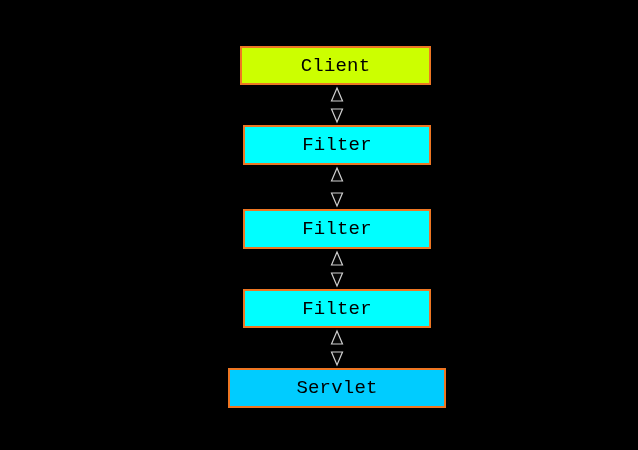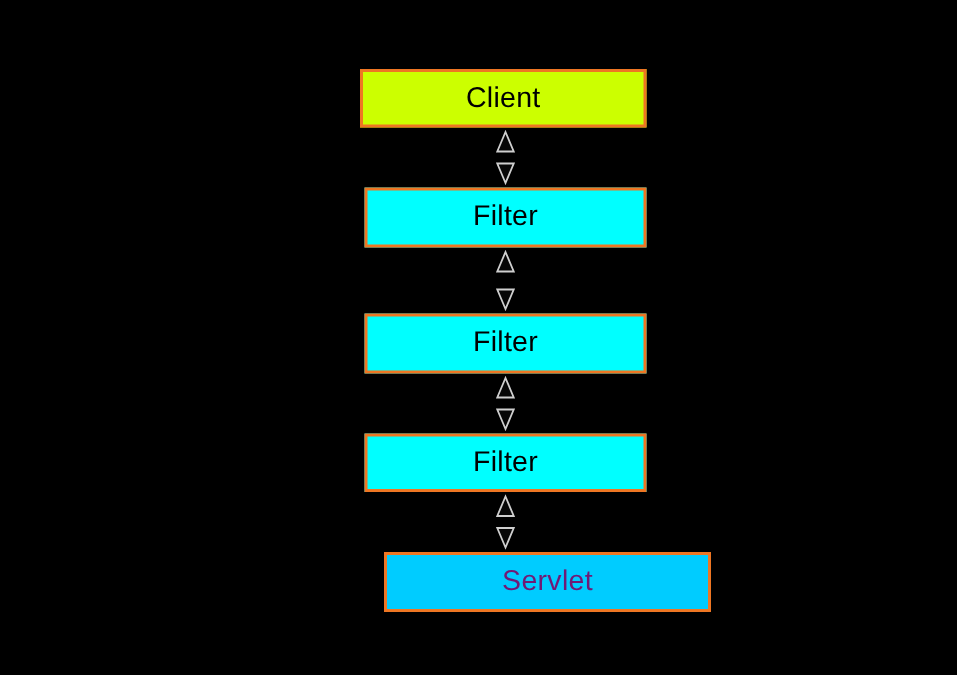--- a/index.html
+++ b/index.html
@@ -5,21 +5,21 @@
   html, body {
     margin: 0;
     padding: 0;
     background: #000;
   }
   .canvas {
     position: relative;
     width: 638px;
     height: 450px;
     overflow: hidden;
-    font-family: Liberation Sans, sans-serif;
+    font-family: Liberation Mono, monospace;
     border-radius: 26px;
   }
   .node {
     position: absolute;
     box-sizing: border-box;
     border: 2px solid transparent;
     display: flex;
     align-items: center;
     justify-content: center;
     font-size: 19px;
@@ -77,17 +77,17 @@
 
   <div class="node" id="n-filter-3" style="background: rgb(0, 255, 255); border-color: rgb(238, 118, 35); color: rgb(0, 0, 0);">
     <span>Filter</span>
   </div>
 
   <svg class="connector" id="c-4" viewBox="0 0 18 40">
     <polygon class="arrowhead" points="9,3 14.5,16 3.5,16" style="fill: rgb(7, 7, 7); stroke: rgb(207, 207, 207);"></polygon>
     <polygon class="arrowhead" points="3.5,24 14.5,24 9,37" style="fill: rgb(7, 7, 7); stroke: rgb(207, 207, 207);"></polygon>
   </svg>
 
-  <div class="node" id="n-servlet" style="background: rgb(0, 204, 255); border-color: rgb(238, 118, 35); color: #701a75; margin-left: 28px;">
+  <div class="node" id="n-servlet" style="background: rgb(0, 204, 255); border-color: rgb(238, 118, 35); color: #000000;">
     <span>Servlet</span>
   </div>
 
 </div>
 
 </body></html>

